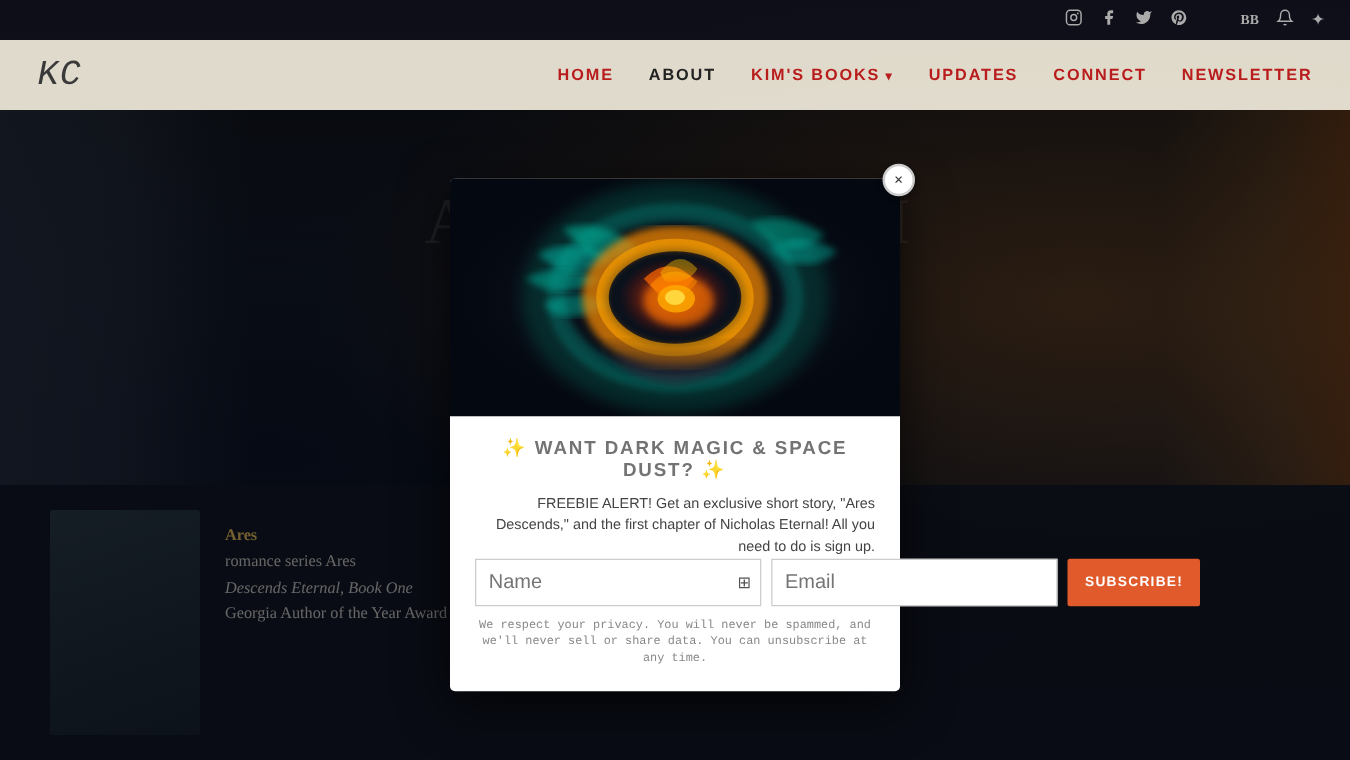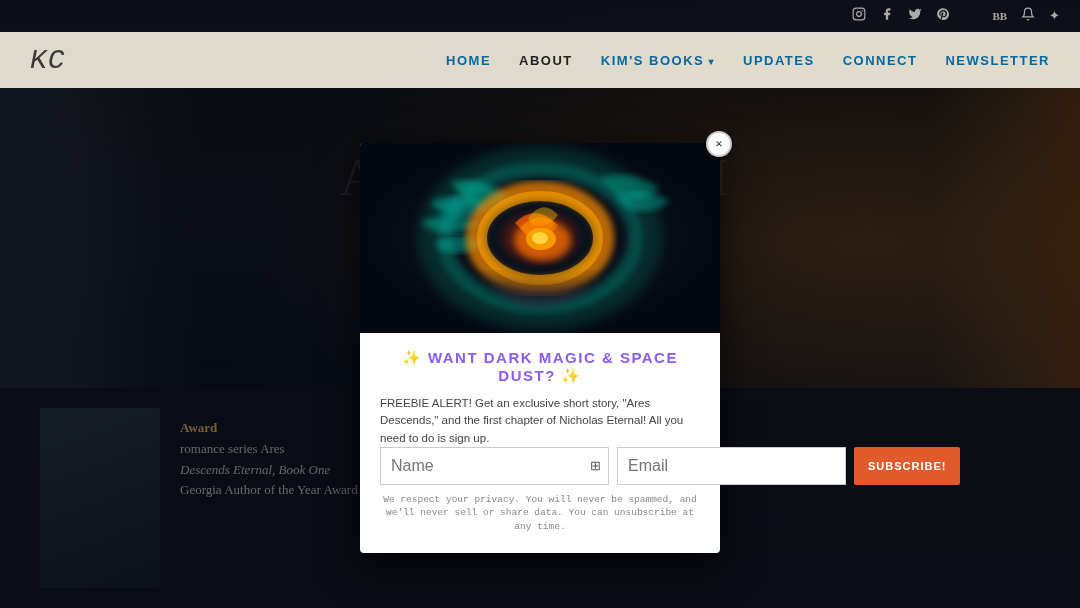--- a/index.html
+++ b/index.html
@@ -59,21 +59,21 @@
     }
 
     .nav-links {
       display: flex;
       gap: 28px;
       list-style: none;
     }
 
     .nav-links li a {
       text-decoration: none;
-      color: #0369a1;
+      color: #b91c1c;
       font-size: 13px;
       font-family: 'Arial', sans-serif;
       font-weight: 600;
       letter-spacing: 1.5px;
       text-transform: uppercase;
     }
     .nav-links li a.active { color: #222; }
     .nav-links li a.has-dropdown::after {
       content: ' ▾';
       font-size: 10px;
@@ -189,31 +189,31 @@
     }
 
     .modal-body {
       padding: 16px 20px 0;
     }
 
     .modal-headline {
       text-align: center;
       font-size: 15px;
       font-weight: 700;
-      color: #8b5cf6;
+      color: #737373;
       letter-spacing: 1.5px;
       text-transform: uppercase;
       margin-bottom: 10px;
       font-family: 'Arial', sans-serif;
     }
 
     .modal-description {
       font-size: 11.5px;
       color: #444;
-      text-align: left;
+      text-align: right;
       line-height: 1.5;
       font-family: 'Arial', sans-serif;
     }
 
     .modal-form {
       display: flex;
       gap: 8px;
       margin-bottom: 8px;
     }
 
@@ -336,21 +336,21 @@
     <li><a href="#">NEWSLETTER</a></li>
   </ul>
 </nav>
 
 <div class="content-area">
   <div class="page-title-text">ABOUT KIM</div>
 
   <div class="content-lower">
     <div class="author-img-placeholder"></div>
     <div class="author-text">
-      <span class="year-label">Award</span>
+      <span class="year-label">Ares</span>
       <p>romance series Ares</p>
       <p><em>Descends Eternal, Book One</em></p>
       <p>Georgia Author of the Year Award for Romance.</p>
     </div>
   </div>
 </div>
 
 <div class="modal-overlay">
   <div class="modal">
 

